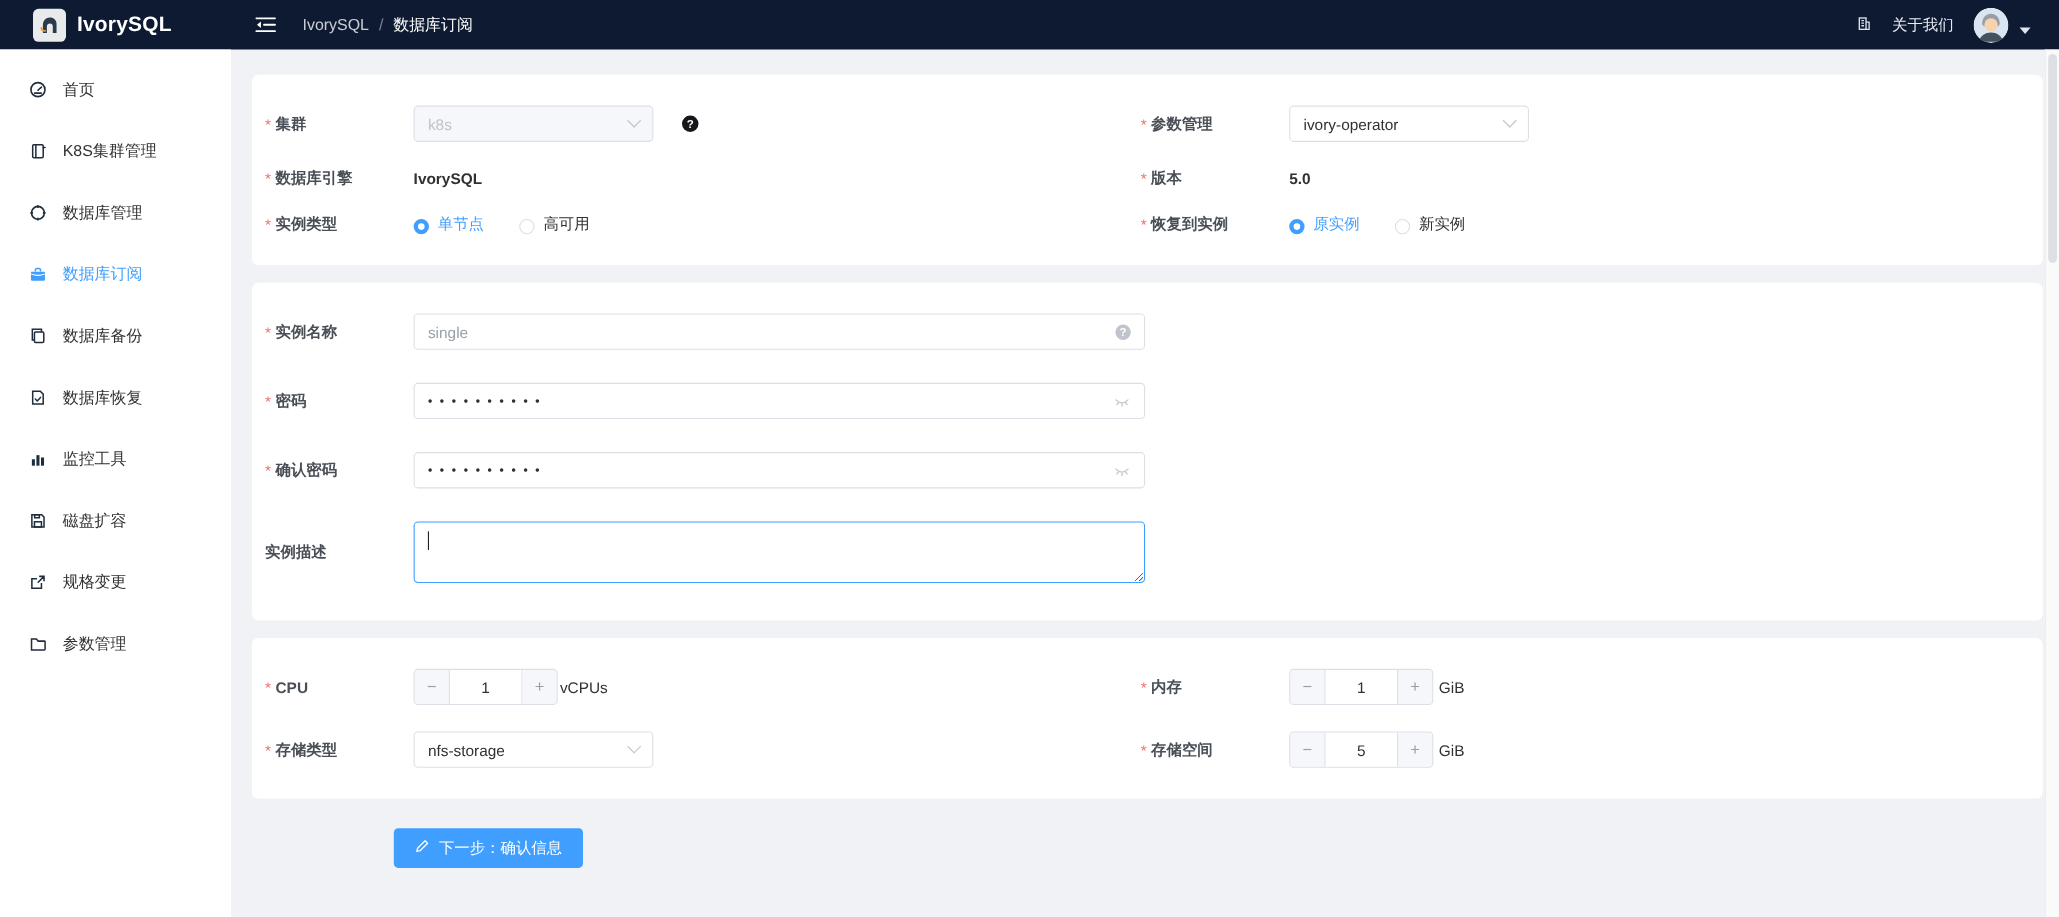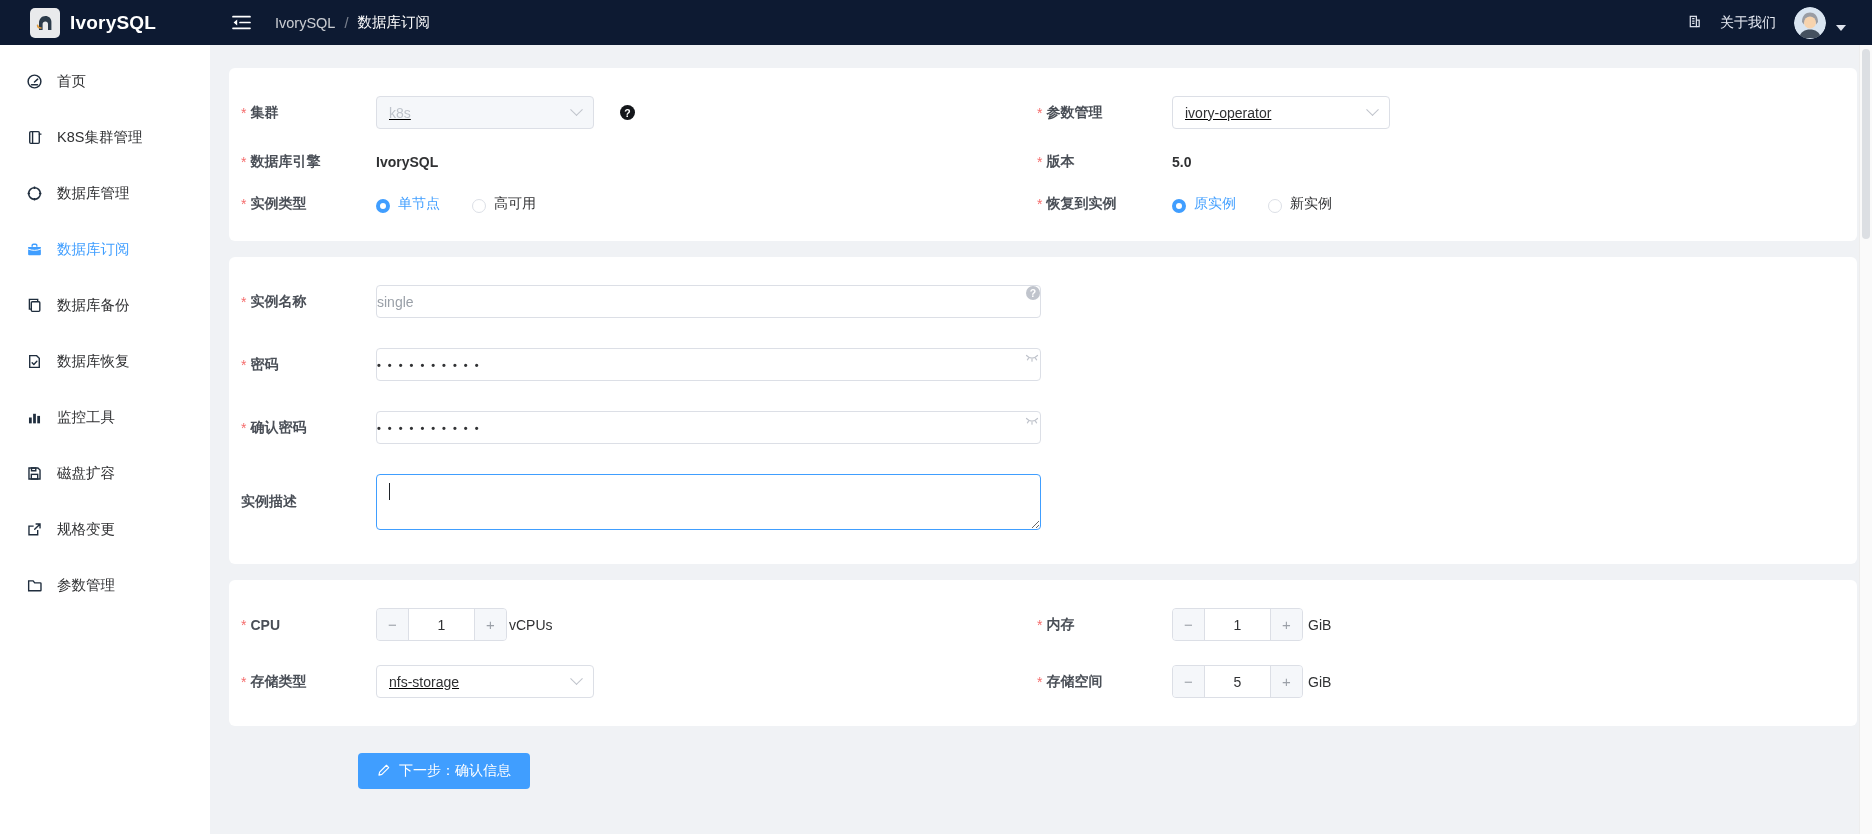--- a/index.html
+++ b/index.html
@@ -36,50 +36,50 @@
   .row { display:flex; margin-bottom:24px; }
   .row:last-child { margin-bottom:0; }
   .card.c2 .row { margin-bottom:30px; }
   .card.c2 .row:last-child { margin-bottom:0; }
   .col { width:50%; display:flex; align-items:center; }
   .field { display:flex; align-items:center; width:100%; }
   .lbl { width:135px; flex:none; font-size:14px; font-weight:700; color:#4a4f57; display:flex; align-items:center; }
   .req { color:#f56c6c; margin-right:4px; font-weight:400; }
   .val-text { font-size:14px; font-weight:700; color:#303133; }
 
-  .select { height:33px; border:1px solid #dcdfe6; border-radius:4px; background:#fff; display:flex; align-items:center; padding:0 12px; width:218px; cursor:pointer;text-decoration:underline; }
+  .select { height:33px; border:1px solid #dcdfe6; border-radius:4px; background:#fff; display:flex; align-items:center; padding:0 12px; width:218px; cursor:pointer; }
   .select .sel-val { font-size:14px; color:#5a5e66; }
   .select.disabled { background:#f5f7fa; cursor:not-allowed; }
   .select.disabled .sel-val { color:#bfc4cc; }
   .chev { width:9px; height:9px; border-right:1.5px solid #c0c4cc; border-bottom:1.5px solid #c0c4cc; transform:rotate(45deg) translate(-2px,-2px); margin-left:auto; }
 
   .qmark { width:15px; height:15px; border-radius:50%; background:#14161a; color:#fff; font-size:10.5px; font-weight:700; display:flex; align-items:center; justify-content:center; margin-left:26px; cursor:pointer; }
   .qmark.gray { background:#c0c4cc; margin-left:0; width:14px; height:14px; }
 
   .radio { display:inline-flex; align-items:flex-end; gap:8px; margin-right:32px; cursor:pointer; }
   .rdot { width:14px; height:14px; border-radius:50%; border:1px solid #dcdfe6; background:#fff; flex:none; }
   .radio.checked .rdot { border:4px solid #409eff; }
   .rlabel { font-size:14px; color:#303133; }
   .radio.checked .rlabel { color:#409eff; }
 
-  .input { height:33px; width:665px; border:1px solid #dcdfe6; border-radius:4px; background:#fff; display:flex; padding:0 0; }
+  .input { height:33px; width:665px; border:1px solid #dcdfe6; border-radius:4px; background:#fff; display:flex; align-items:center; padding:0 12px; }
   .input input { border:none; outline:none; flex:1; font-size:14px; color:#9aa0a8; font-family:inherit; background:transparent; }
   .input input.pwd { color:#303133; letter-spacing:7px; font-size:11px; font-weight:700; }
   .eye { margin-left:8px; color:#c0c4cc; display:flex; cursor:pointer; }
 
   .textarea-wrap { position:relative; width:665px; }
   textarea.desc { width:665px; height:56px; border:1px solid #409eff; border-radius:4px; resize:vertical; padding:8px 12px; font-size:14px; font-family:inherit; outline:none; color:#303133; display:block; }
   .tcaret { position:absolute; left:13px; top:9px; width:1.4px; height:17px; background:#1f2329; }
 
   .stepper { width:131px; height:33px; border:1px solid #dcdfe6; border-radius:4px; display:flex; overflow:hidden; background:#f5f7fa; }
   .st-btn { width:31px; flex:none; display:flex; align-items:center; justify-content:center; color:#9ba0a8; font-size:15px; background:#f5f7fa; cursor:pointer; }
   .st-num { flex:1; background:#fff; border-left:1px solid #dcdfe6; border-right:1px solid #dcdfe6; display:flex; align-items:center; justify-content:center; font-size:14px; color:#303133; }
   .unit { font-size:14px; color:#303133; margin-left:5px; }
 
-  .submit-row { margin:27px 0 0 129px; }
+  .submit-row { margin:27px 0 0 129px;font-family:Liberation Mono, monospace; }
   .submit-btn { height:36px; padding:0 19px; background:#409eff; border:none; border-radius:4px; color:#fff; font-size:14px; display:inline-flex; align-items:center; gap:8px; cursor:pointer; font-family:inherit; }
 
   .scroll-strip { position:absolute; right:0; top:45px; bottom:0; width:13px; background:#fafafa; border-left:1px solid #ededed; }
   .scroll-thumb { position:absolute; top:4px; left:2px; width:8px; height:190px; border-radius:4px; background:#dcdfe3; }
 </style>
 </head>
 <body>
 
 <div class="page">
 

